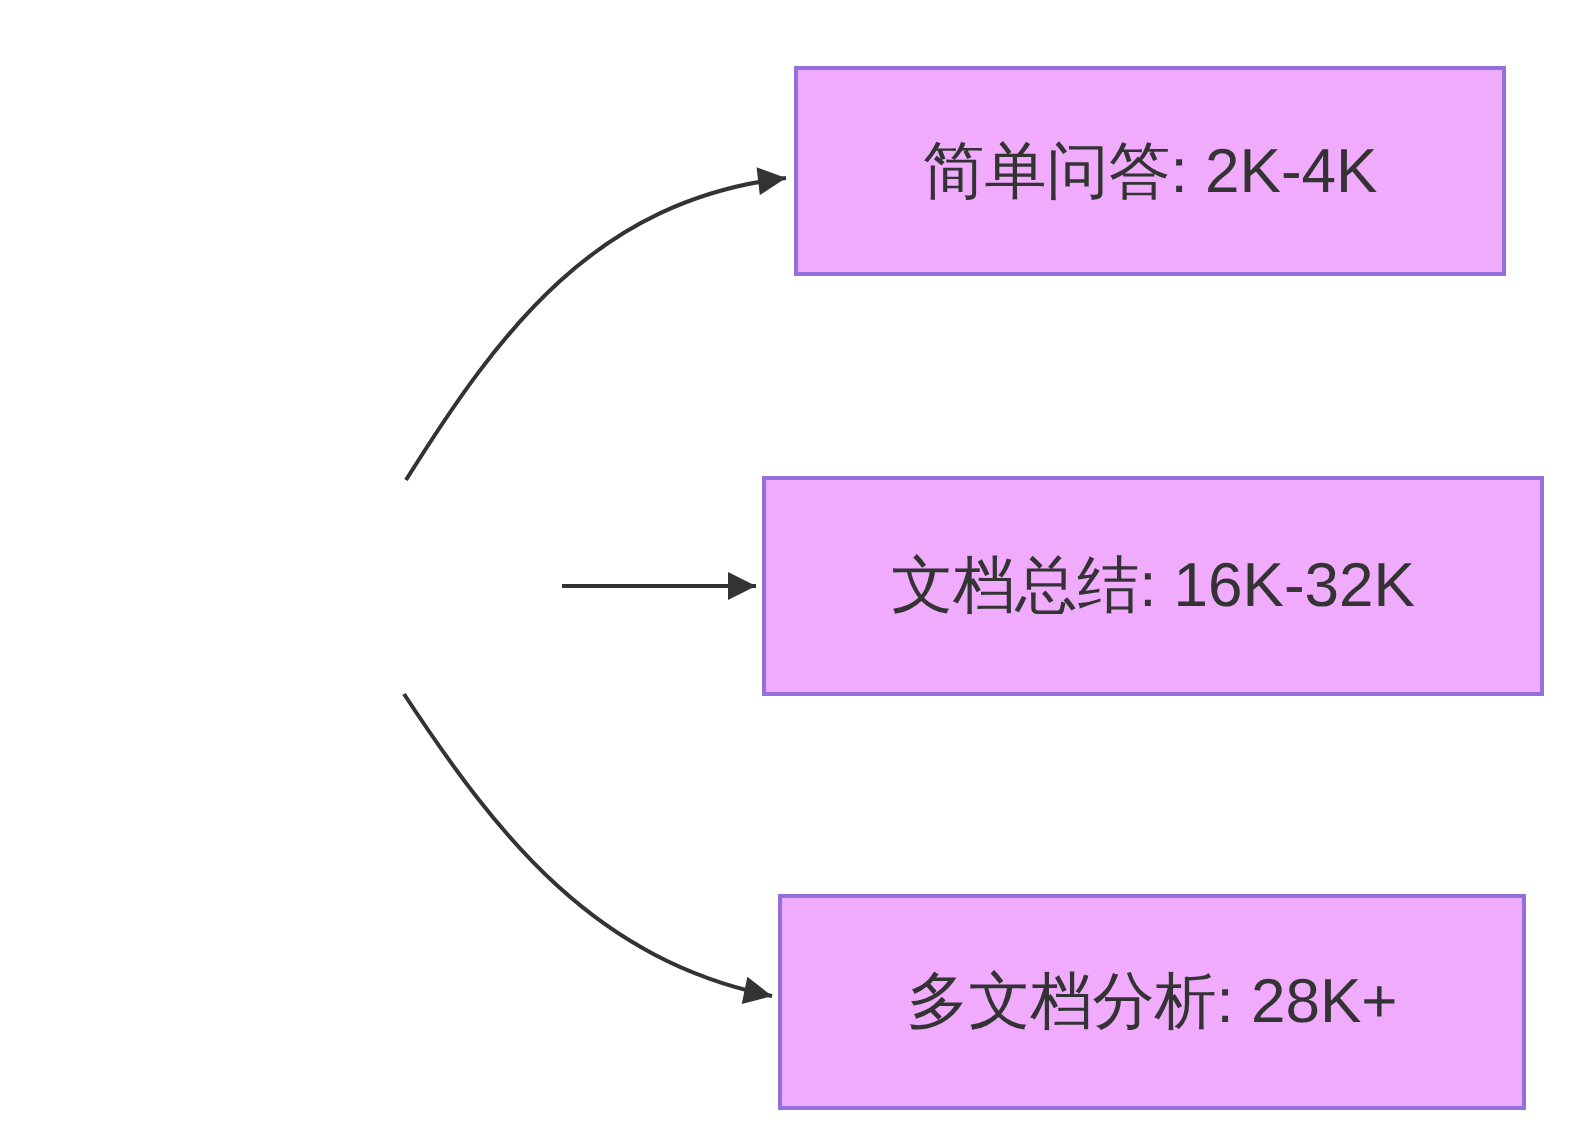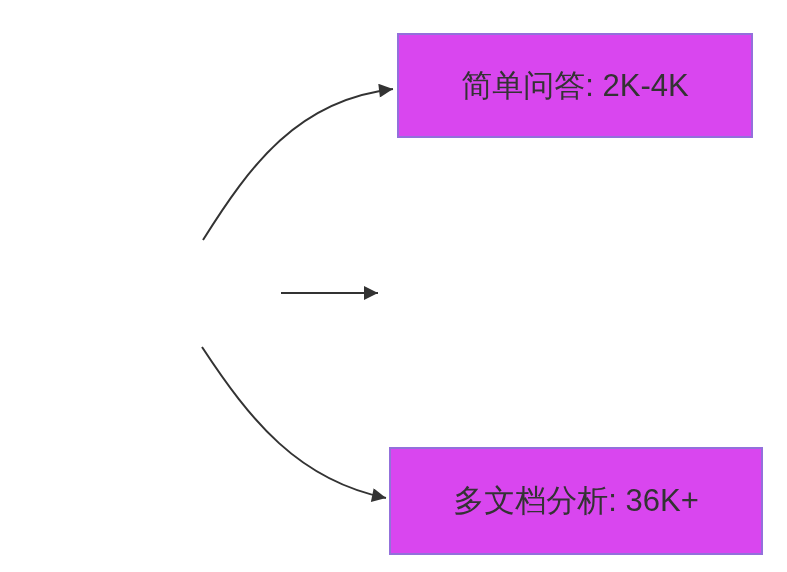--- a/index.html
+++ b/index.html
@@ -24,21 +24,21 @@
     pointer-events: none;
   }
   .edge {
     fill: none;
     stroke: #333333;
     stroke-width: 2px;
   }
   .node {
     position: absolute;
     box-sizing: border-box;
-    background: #d946ef;
+    background: #f0abfc;
     border: 2px solid #9370DB;
     display: flex;
     align-items: center;
     justify-content: center;
     font-size: 31px;
     color: #333333;
     white-space: nowrap;
     text-align: center;
   }
   .node-task-type   { left: 31px;  top: 240px; width: 250px; height: 107px; }
@@ -60,18 +60,21 @@
     <path class="edge" d="M203,240 C250,165 298,100 393,89" marker-end="url(#arrowhead)"></path>
     <path class="edge" d="M281,293 L378,293" marker-end="url(#arrowhead)"></path>
     <path class="edge" d="M202,347 C250,420 298,480 386,498" marker-end="url(#arrowhead)"></path>
   </svg>
 
 
   <div class="node node-simple-qa">
     <span>简单问答: 2K-4K</span>
   </div>
 
+  <div class="node node-doc-summary">
+    <span>文档总结: 16K-32K</span>
+  </div>
 
   <div class="node node-multi-doc">
-    <span>多文档分析: 36K+</span>
+    <span>多文档分析: 28K+</span>
   </div>
 
 </div>
 
 </body></html>

